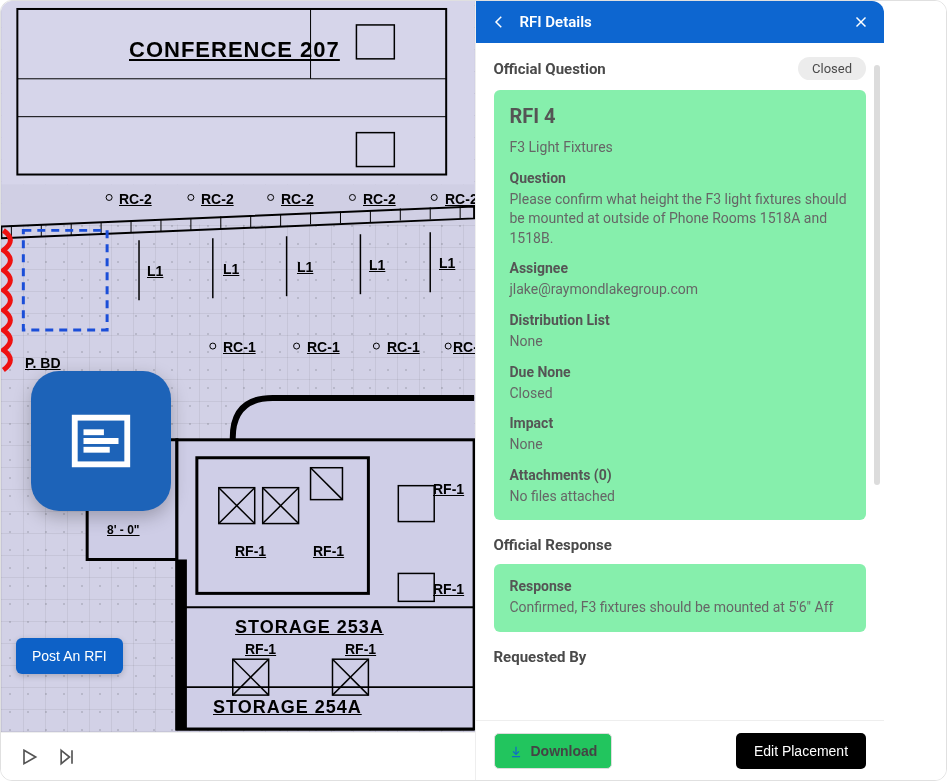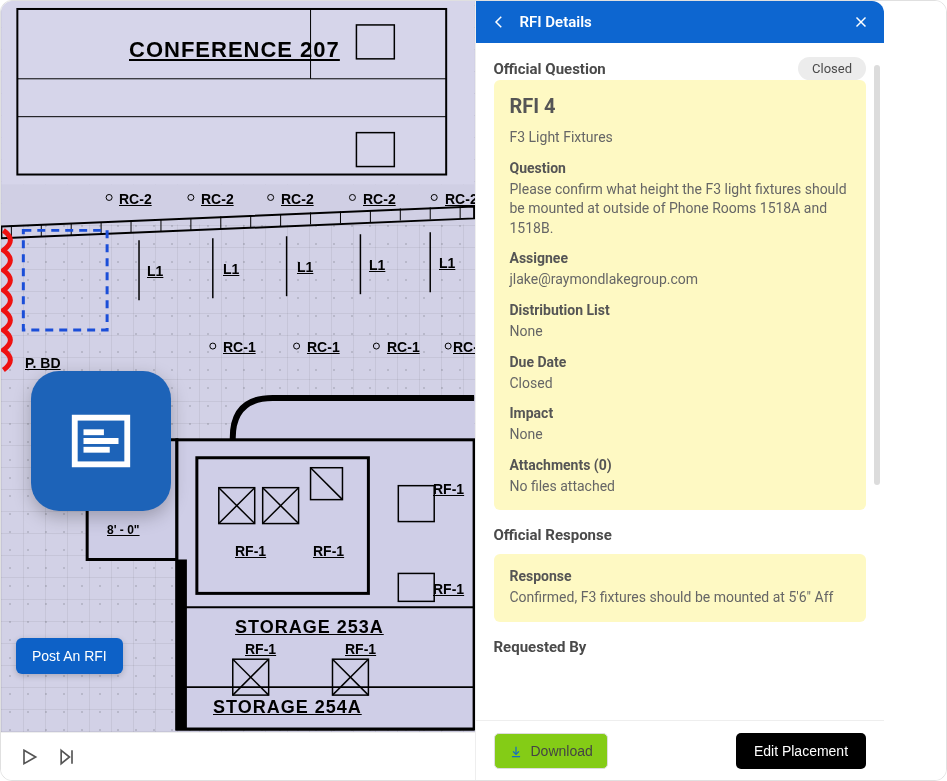--- a/index.html
+++ b/index.html
@@ -131,47 +131,48 @@
   .tab.active {
     color:#0d66d0; font-weight:600; border-bottom: 3px solid #0d66d0;
   }
 
   .panel-body {
     flex:1; overflow:auto;
     padding: 14px 18px 14px 18px;
   }
   .section-row {
     display:flex; align-items:center; justify-content:space-between;
+    margin-bottom: 10px;
   }
   .section-title { font-size:15px; font-weight:700; color:#4a4a4a; }
   .badge {
     background:#ececec; color:#4a4a4a; font-size:13px;
     padding: 4px 14px; border-radius: 14px;
   }
 
   .card {
-    background:#fef9c3; border-radius:6px;
+    background:#86efac; border-radius:6px;
     padding: 14px 16px; margin-bottom: 16px;
   }
   .card h3 { font-size: 20px; color:#555; font-weight:700; margin-bottom: 10px; }
   .field-label { font-size:14px; font-weight:700; color:#555; margin-top: 12px; }
   .field-value { font-size:14px; color:#666; margin-top:4px; line-height:1.4; }
 
   .panel-footer {
     height: 60px;
     border-top: 1px solid #eee;
     display:flex; align-items:center; justify-content:space-between;
     padding: 0 18px;
     background:#fff;
   }
   .download-btn {
     display:flex; align-items:flex-end; gap:8px;
-    background:#84cc16; border:1px solid #ddd;
+    background:#22c55e; border:1px solid #ddd;
     color:#444; font-size:14px;
-    padding: 9px 14px; border-radius:5px; cursor:pointer;
+    padding: 9px 14px; border-radius:5px; cursor:pointer;font-weight:bold;
   }
   .download-btn svg { width:14px; height:14px; stroke:#0d66d0; fill:none; stroke-width:2; }
   .edit-btn {
     background:#000000; color:#fff; border:none;
     font-size:14px; font-weight:500;
     padding: 10px 18px; border-radius:5px; cursor:pointer;
   }
 
   
   .outer-gutter { width: 62px; background:#fff; }
@@ -355,21 +356,21 @@
 
         <div class="field-label">Question</div>
         <div class="field-value">Please confirm what height the F3 light fixtures should be mounted at outside of Phone Rooms 1518A and 1518B.</div>
 
         <div class="field-label">Assignee</div>
         <div class="field-value">jlake@raymondlakegroup.com</div>
 
         <div class="field-label">Distribution List</div>
         <div class="field-value">None</div>
 
-        <div class="field-label">Due Date</div>
+        <div class="field-label">Due None</div>
         <div class="field-value">Closed</div>
 
         <div class="field-label">Impact</div>
         <div class="field-value">None</div>
 
         <div class="field-label">Attachments (0)</div>
         <div class="field-value">No files attached</div>
       </div>
 
       <div class="section-title" style="margin-bottom:10px;">Official Response</div>

